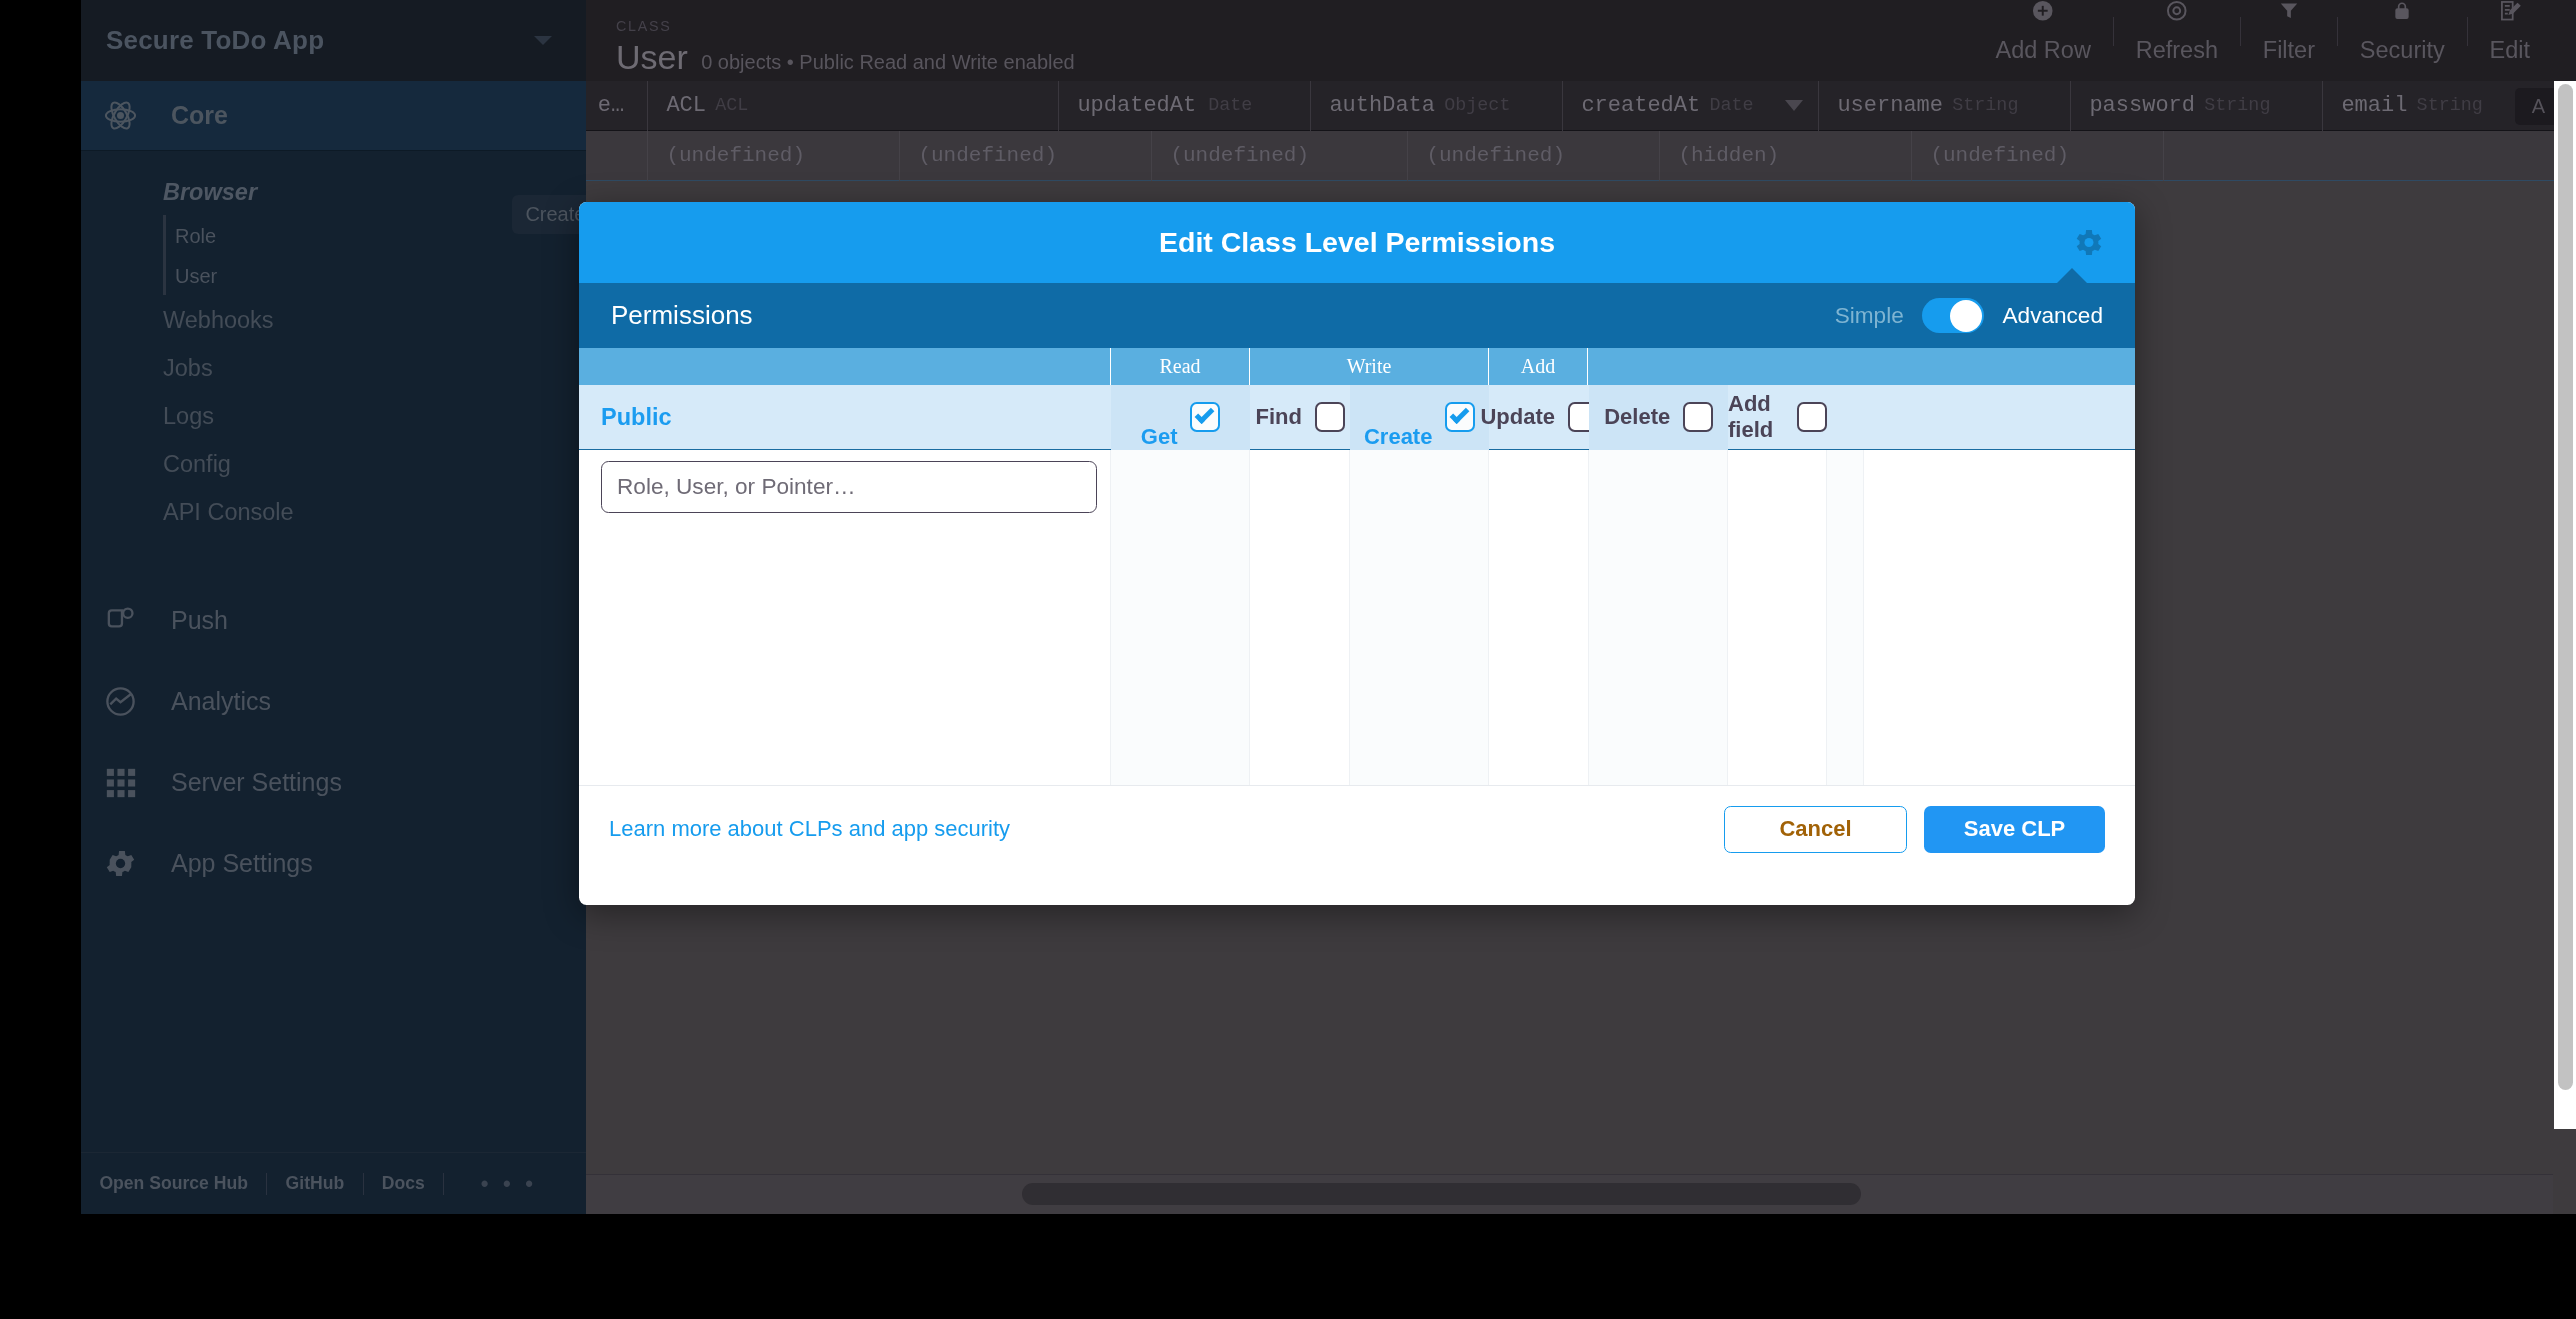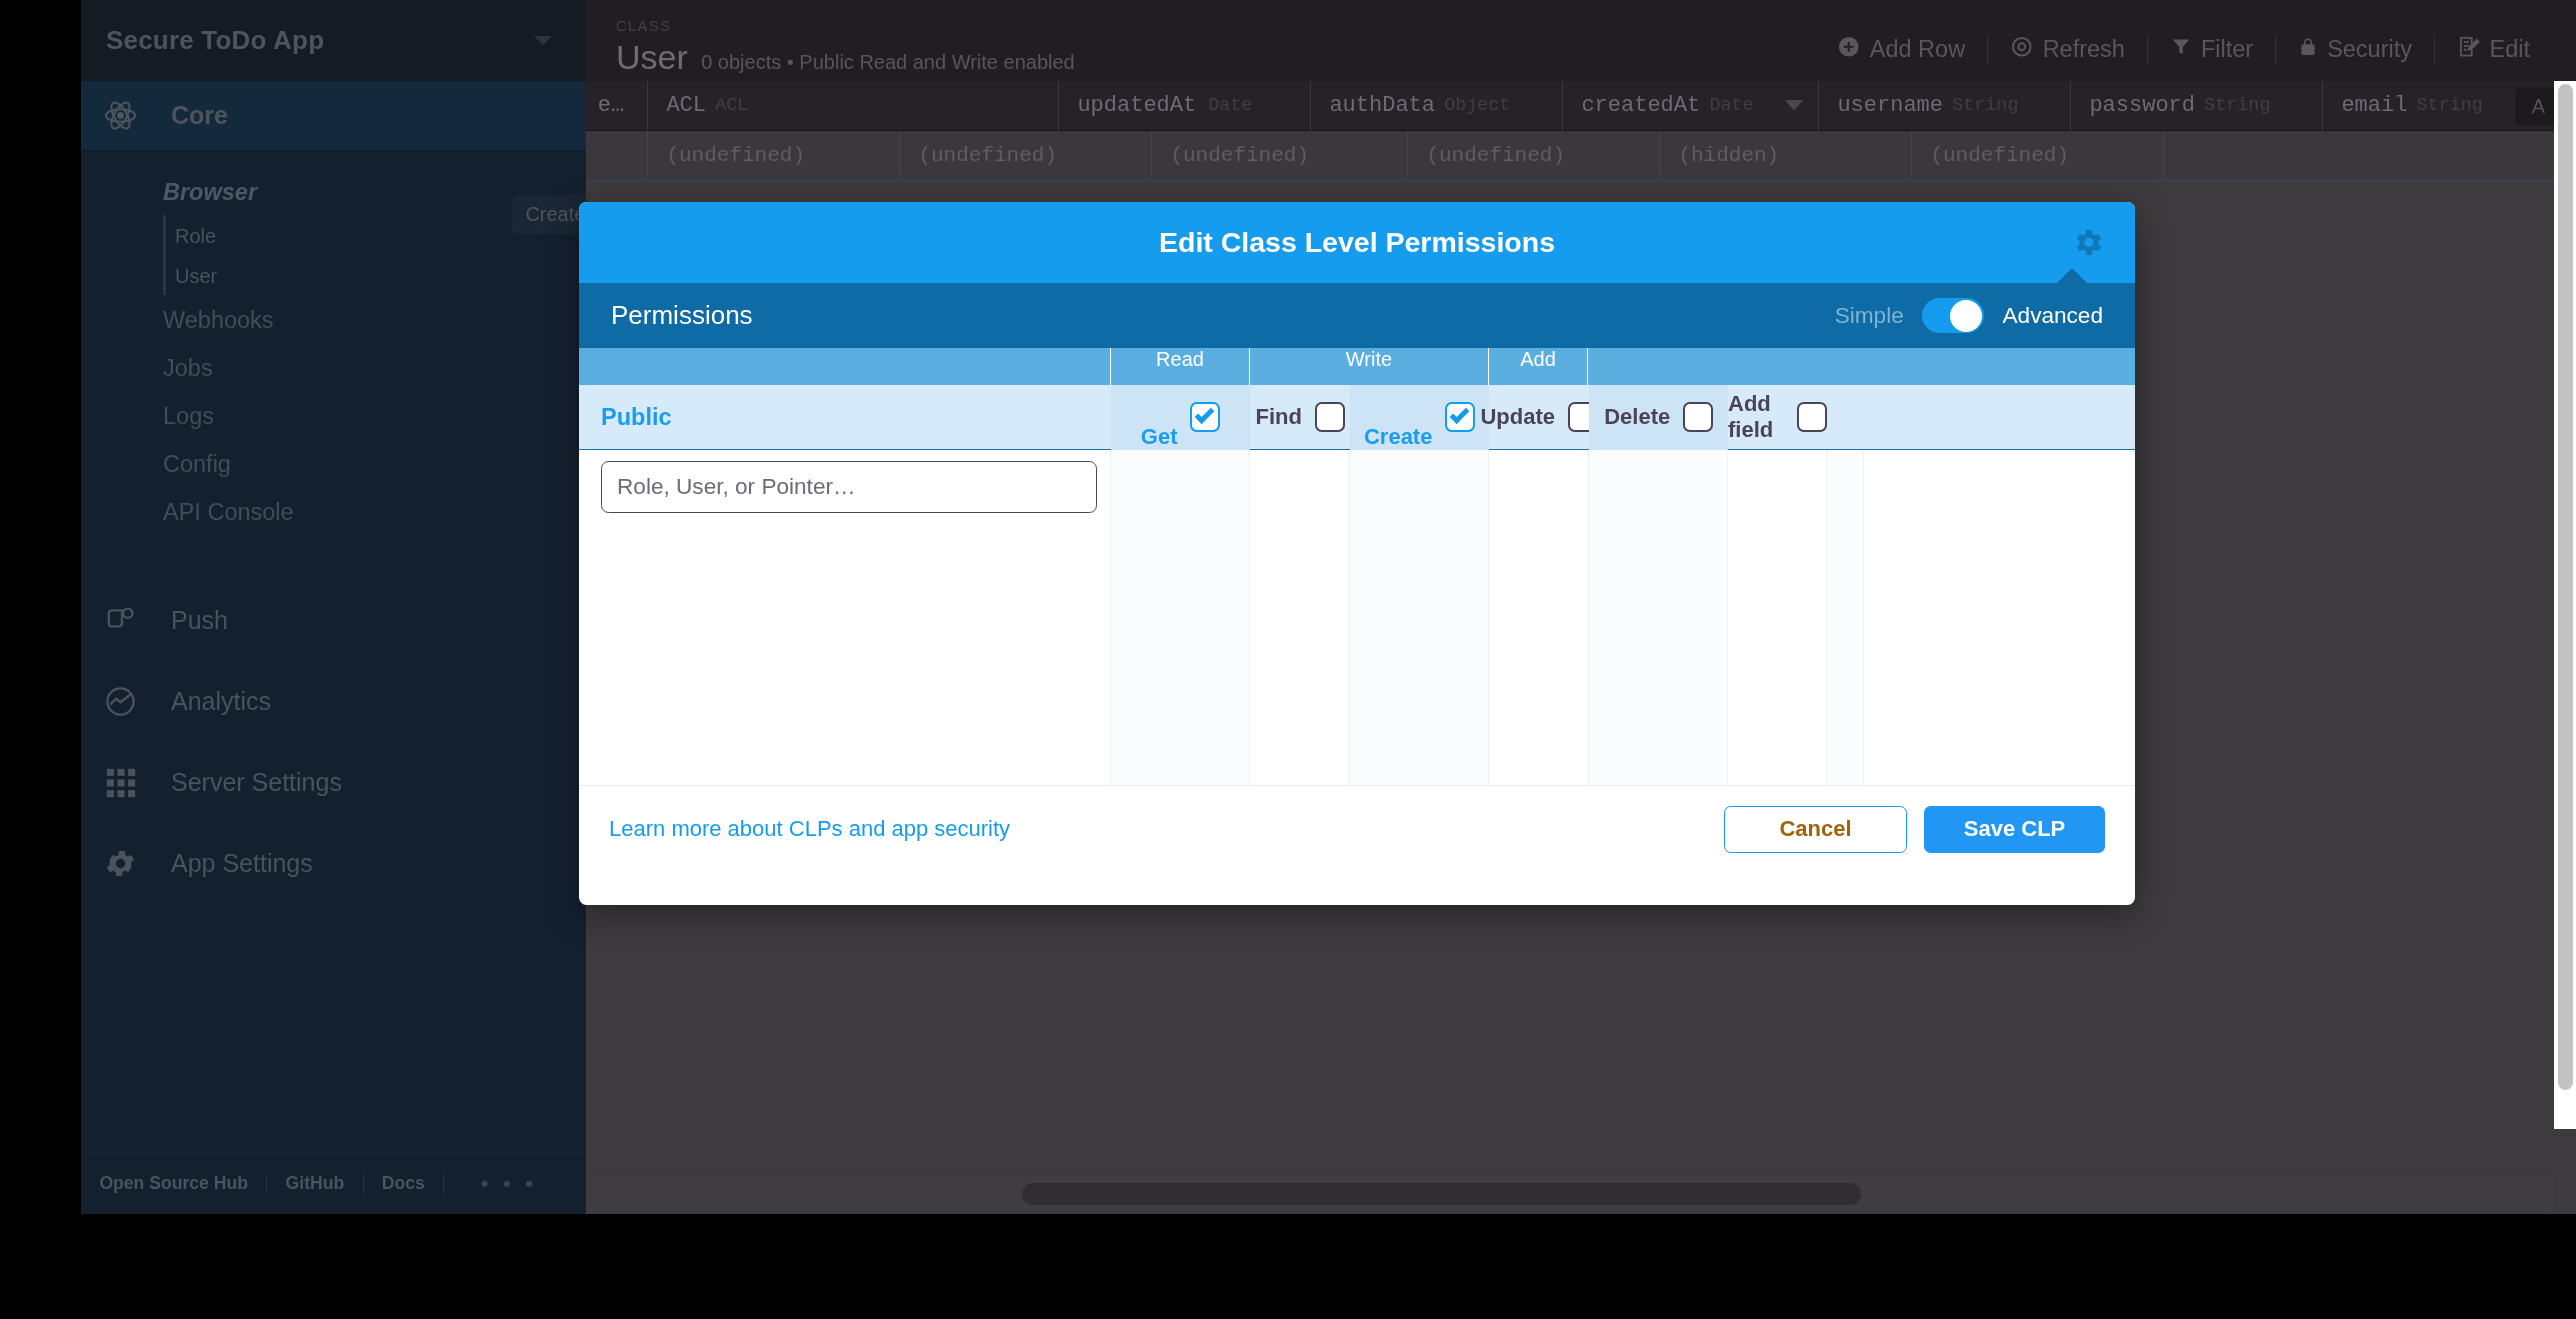--- a/index.html
+++ b/index.html
@@ -104,21 +104,21 @@
   }
   .class-meta { line-height: 1; }
   .class-kicker { font-size: 14.3px; color: #44414a; letter-spacing: 1.7px; margin-bottom: 7.5px; }
   .class-line { display: flex; align-items: baseline; }
   .class-name { font-size: 34px; color: #6e6b73; font-weight: 300; }
   .class-sub { font-size: 20px; color: #58555d; margin-left: 13.4px; }
 
   #toolbar { display: flex; align-items: center; margin-bottom: 10px; }
   .tool-btn {
     display: flex; align-items: center; gap: 9.2px;
-    font-size: 23.5px; color: #59565e; padding: 0 22px;
+    font-size: 23.5px; color: #59565e; padding: 0 22px; flex-direction: column;
   }
   .tool-div { width: 0.8px; height: 28.5px; background: #35323a; }
 
   
   #grid-head {
     height: 50px; background: #252328;
     display: flex; align-items: center;
     border-bottom: 0.8px solid #141318;
     position: relative;
   }
@@ -210,22 +210,22 @@
     width: 62px; height: 35px; border-radius: 17.6px;
     background: #169cee; position: relative; flex: none;
   }
   .switch .knob {
     position: absolute; right: 1.7px; top: 1.7px;
     width: 32px; height: 32px; border-radius: 50%; background: #fff;
   }
 
   
   #perm-head { height: 37px; display: flex; background: #5aafe0; }
-  .ph { display: flex; justify-content: center;
-        font-size: 20px; color: #fff; border-right: 1.7px solid #fff; height: 37px; }
+  .ph { display: flex; align-items: center; justify-content: center;
+        font-size: 20px; color: #fff; border-right: 1.7px solid #fff; height: 37px; font-family: Liberation Serif, serif; }
   .ph:last-child { border-right: none; }
 
   #perm-public {
     height: 65px; display: flex; align-items: center;
     background: #d6eaf9;
     border-bottom: 1.7px solid #1a6ca1;
     font-weight: bold;
   }
   .pcell {
     height: 65px; display: flex; align-items: center; justify-content: center;

